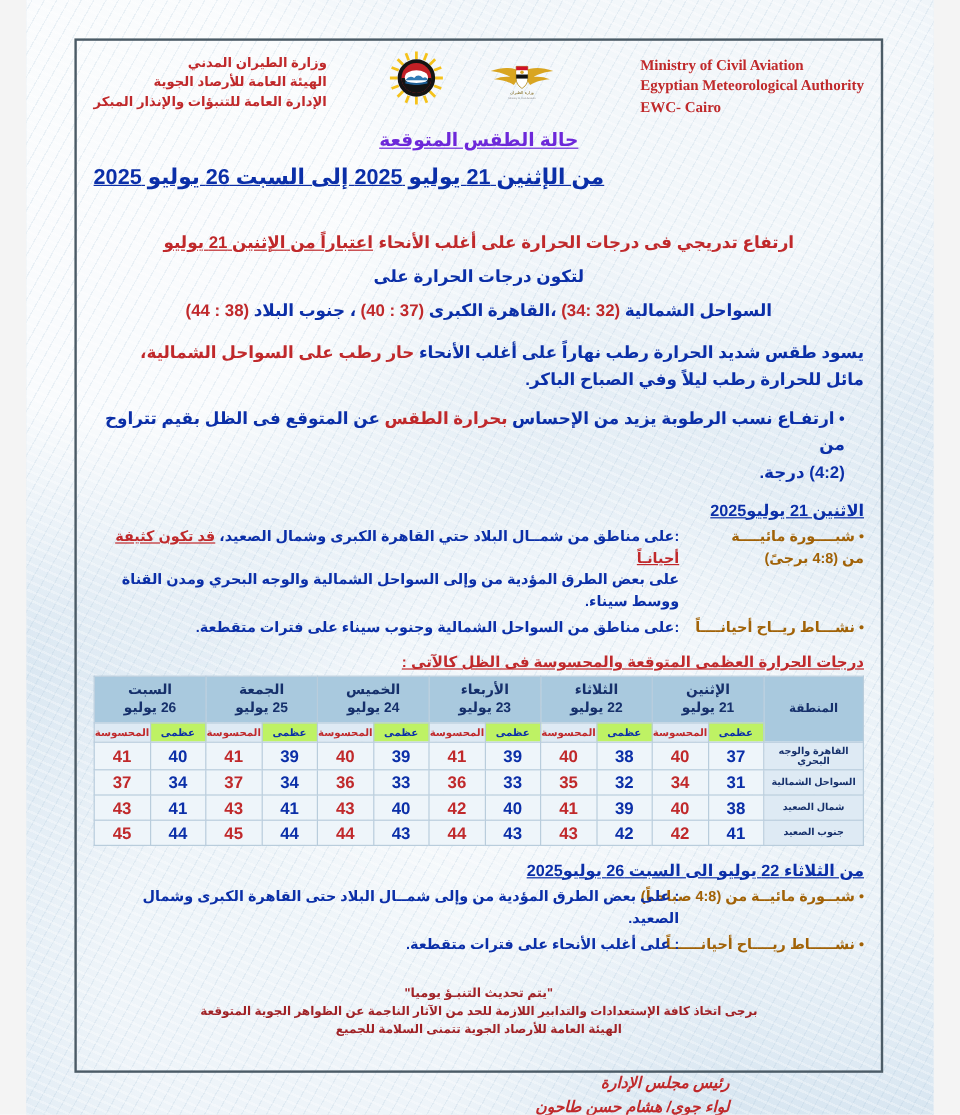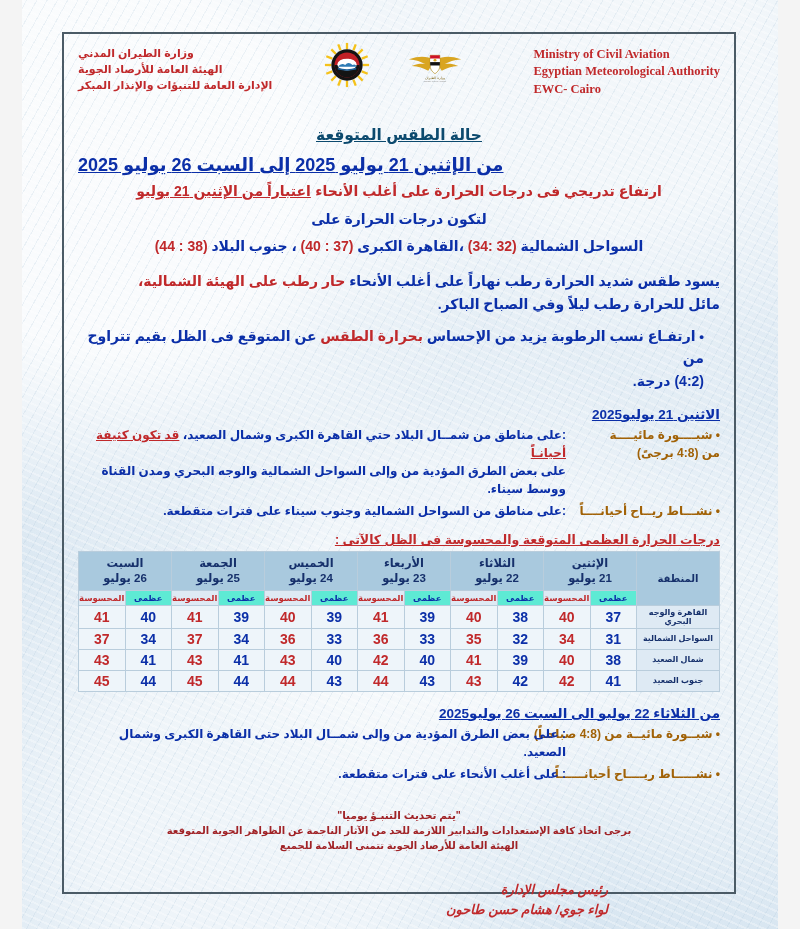--- a/index.html
+++ b/index.html
@@ -50,39 +50,39 @@
 
   
   .masthead{display:flex;align-items:flex-start;justify-content:space-between;height:66px;}
   .en-head{
     direction:ltr;text-align:left;
     color:#c0292b;font-weight:bold;font-size:12.5px;line-height:1.38;
     font-family:"Liberation Serif","DejaVu Serif",serif;
     padding-top:6px;padding-left:24px;
   }
   .ar-head{
-    text-align:left;color:#c0292b;font-weight:bold;font-size:11px;line-height:1.45;
+    text-align:right;color:#c0292b;font-weight:bold;font-size:11px;line-height:1.45;
     padding-top:6px;padding-right:6px;
   }
   .logos{display:flex;align-items:center;gap:36px;padding-top:2px;}
   .logo-wings{width:58px;height:40px;position:relative;}
   .logo-ema{width:46px;height:46px;position:relative;}
 
   
   .title1{
-    text-align:center;color:#0c4a6e;font-weight:bold;font-size:15.5px;
-    text-decoration:underline;margin-top:20px;
+    text-align:center;color:#6d28d9;font-weight:bold;font-size:15.5px;
+    text-decoration:underline;margin-top:2px;
   }
   .title2{
     text-align:left;color:#0b2fa8;font-weight:bold;font-size:18px;
     text-decoration:underline;margin-top:10px;letter-spacing:.2px;
   }
 
   
-  .intro{margin-top:2px;text-align:center;line-height:1.58;}
+  .intro{margin-top:32px;text-align:center;line-height:1.58;}
   .l-red{color:#c0292b;font-weight:bold;font-size:14px;}
   .l-blue{color:#0b2fa8;font-weight:bold;font-size:14px;}
   .u{text-decoration:underline;}
   .line2{margin-top:3px;}
   .line3{margin-top:3px;font-size:13.5px;}
 
   
   .para{margin-top:13px;text-align:right;font-size:13.5px;font-weight:bold;line-height:1.62;}
   .para p{margin:0;}
   .para .b2{margin-top:9px;padding-right:16px;}
@@ -114,21 +114,21 @@
   }
   th,td{border:1px solid #b9cddc;text-align:center;}
   th.dayhead{
     background:#a9c9de;color:#16306b;font-weight:bold;font-size:11.5px;
     padding:4px 0;line-height:1.28;
   }
   th.region-head{
     background:#a9c9de;color:#16306b;font-weight:bold;font-size:10px;
     width:80px;
   }
-  th.sub-max{background:#5eead4;color:#0b2fa8;font-size:8.5px;font-weight:bold;padding:2px 0;}
+  th.sub-max{background:#bef264;color:#0b2fa8;font-size:8.5px;font-weight:bold;padding:2px 0;}
   th.sub-felt{background:#deeaf4;color:#c0292b;font-size:8.5px;font-weight:bold;padding:2px 0;}
   td.region{background:#deeaf4;color:#16306b;font-size:8px;font-weight:bold;padding:2px 3px;}
   td.v-max{background:#eef5fa;color:#0b2fa8;font-size:14px;font-weight:bold;padding:2px 0;}
   td.v-felt{background:#eef5fa;color:#c0292b;font-size:14px;font-weight:bold;padding:2px 0;}
 
   
   .footer-note{margin-top:24px;text-align:center;color:#a02226;font-weight:bold;line-height:1.55;}
   .fn1{font-size:10.5px;}
   .fn2{font-size:10px;}
   .fn3{font-size:10px;}
@@ -228,21 +228,21 @@
           <span class="l-blue">،القاهرة الكبرى</span>
           <span class="l-red">(37 : 40)</span>
           <span class="l-blue">، جنوب البلاد</span>
           <span class="l-red">(38 : 44)</span>
         </div>
       </div>
 
       <div class="para">
         <p>
           <span class="l-blue">يسود طقس شديد الحرارة رطب نهاراً على أغلب الأنحاء</span>
-          <span class="l-red">حار رطب على الهيئة الشمالية،</span>
+          <span class="l-red">حار رطب على السواحل الشمالية،</span>
           <br>
           <span class="l-blue">مائل للحرارة رطب ليلاً وفي الصباح الباكر.</span>
         </p>
         <p class="b2">
           <span class="bullet">•</span>
           <span class="l-blue">ارتفـاع نسب الرطوبة يزيد من الإحساس</span>
           <span class="l-red">بحرارة الطقس</span>
           <span class="l-blue">عن المتوقع فى الظل بقيم تتراوح من</span>
           <br>
           <span class="l-blue">(4:2) درجة.</span>

